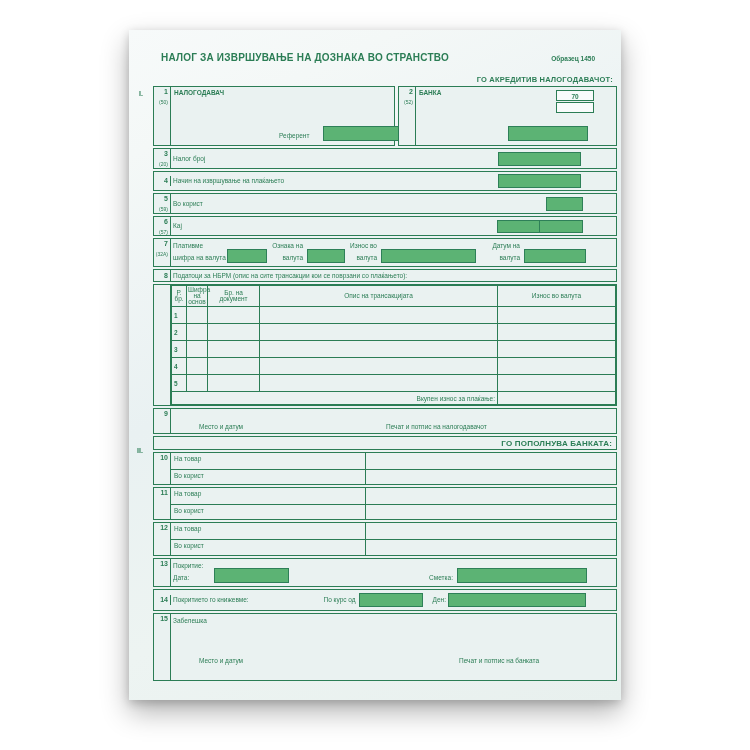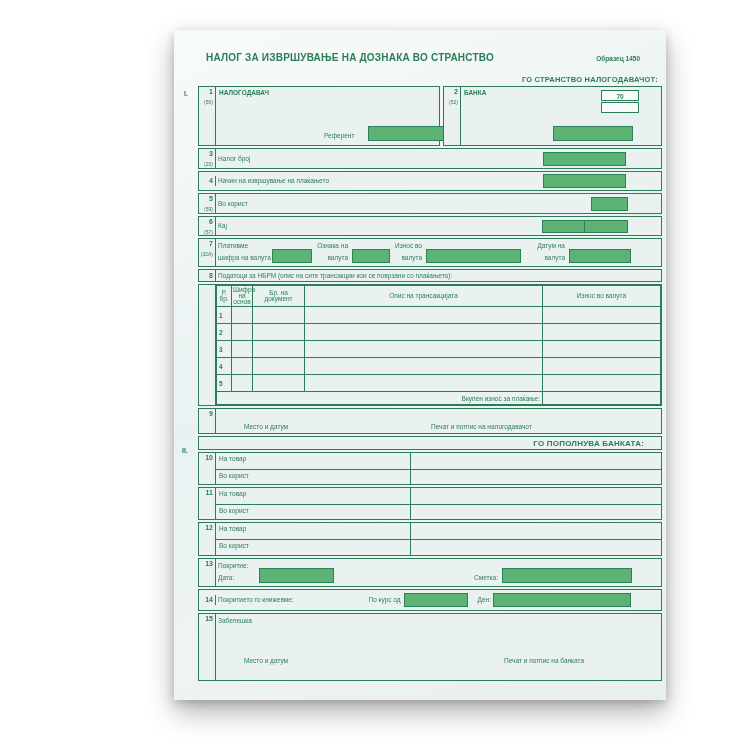--- a/index.html
+++ b/index.html
@@ -13,21 +13,20 @@
   }
   html,body{margin:0;padding:0;}
   body{
     width:750px;height:750px;background:#ffffff;position:relative;overflow:hidden;
     font-family:"Liberation Sans", sans-serif;color:var(--g);
   }
   .sheet{
     position:absolute;left:129px;top:30px;width:492px;height:670px;
     background:linear-gradient(155deg,#f7fafa 0%,var(--paper1) 14%,var(--paper2) 45%,#edf4f2 70%,#e8f0ee 100%);
     box-shadow:0 12px 26px rgba(0,0,0,.30),0 3px 9px rgba(0,0,0,.18);
-    margin-left:45px;
   }
   .formcode{position:absolute;top:25px;right:26px;font-size:6.5px;font-weight:bold;}
   .title{position:absolute;top:22px;left:32px;font-size:10px;font-weight:bold;line-height:11px;letter-spacing:.2px;}
   .payerhdr{position:absolute;top:45px;right:8px;font-size:7.5px;font-weight:bold;letter-spacing:.2px;}
   .roman{position:absolute;font-size:7px;font-weight:bold;}
   .roman1{left:10px;top:60px;}
   .roman2{left:8px;top:417px;}
 
   .rows{position:absolute;left:24px;top:56px;width:464px;}
   .row{border:1px solid var(--g);background:var(--cell);display:flex;margin-bottom:2px;position:relative;box-sizing:border-box;}
@@ -89,21 +88,21 @@
   .rownum{text-align:left;font-weight:bold;}
   tr.total td{height:13px;}
   td.total-label{text-align:right;font-size:6.5px;padding-right:4px;}
 
   
   .r9{height:26px;}
   .r9 .content span{position:absolute;bottom:3px;font-size:6.5px;}
 
   
   .band{border:1px solid var(--g);background:var(--cell);height:14px;margin-bottom:2px;
-        display:flex;align-items:center;justify-content:flex-end;padding-right:17px;box-sizing:border-box;
+        display:flex;align-items:center;justify-content:flex-end;padding-right:4px;box-sizing:border-box;
         font-size:8px;font-weight:bold;letter-spacing:.2px;}
 
   
   .bankrow{padding:0;}
   .bankgrid{flex:1;display:grid;grid-template-columns:194px 1fr;grid-template-rows:1fr 1fr;}
   .bg-cell{box-sizing:border-box;padding:2px 3px;font-size:6.5px;}
   .bg-r2{border-top:1px solid var(--g);}
   .bg-c2{border-left:1px solid var(--g);}
   .r10{height:33px;} .r11{height:33px;} .r12b{height:34px;}
 
@@ -123,21 +122,21 @@
 </style>
 </head>
 <body>
 
 <div class="sheet">
 
   <div class="formcode">Образец 1450</div>
   <div class="title">
     <div>НАЛОГ ЗА ИЗВРШУВАЊЕ НА ДОЗНАКА ВО СТРАНСТВО</div>
   </div>
-  <div class="payerhdr">ГО СТРАНСТВО НАЛОГОДАВАЧОТ:</div>
+  <div class="payerhdr">ГО АКРЕДИТИВ НАЛОГОДАВАЧОТ:</div>
 
   <div class="roman roman1">I.</div>
   <div class="roman roman2">II.</div>
 
   <div class="rows">
 
     <div class="pair">
       <div class="half half1">
         <div class="numcol">
           <span class="num">1</span>

